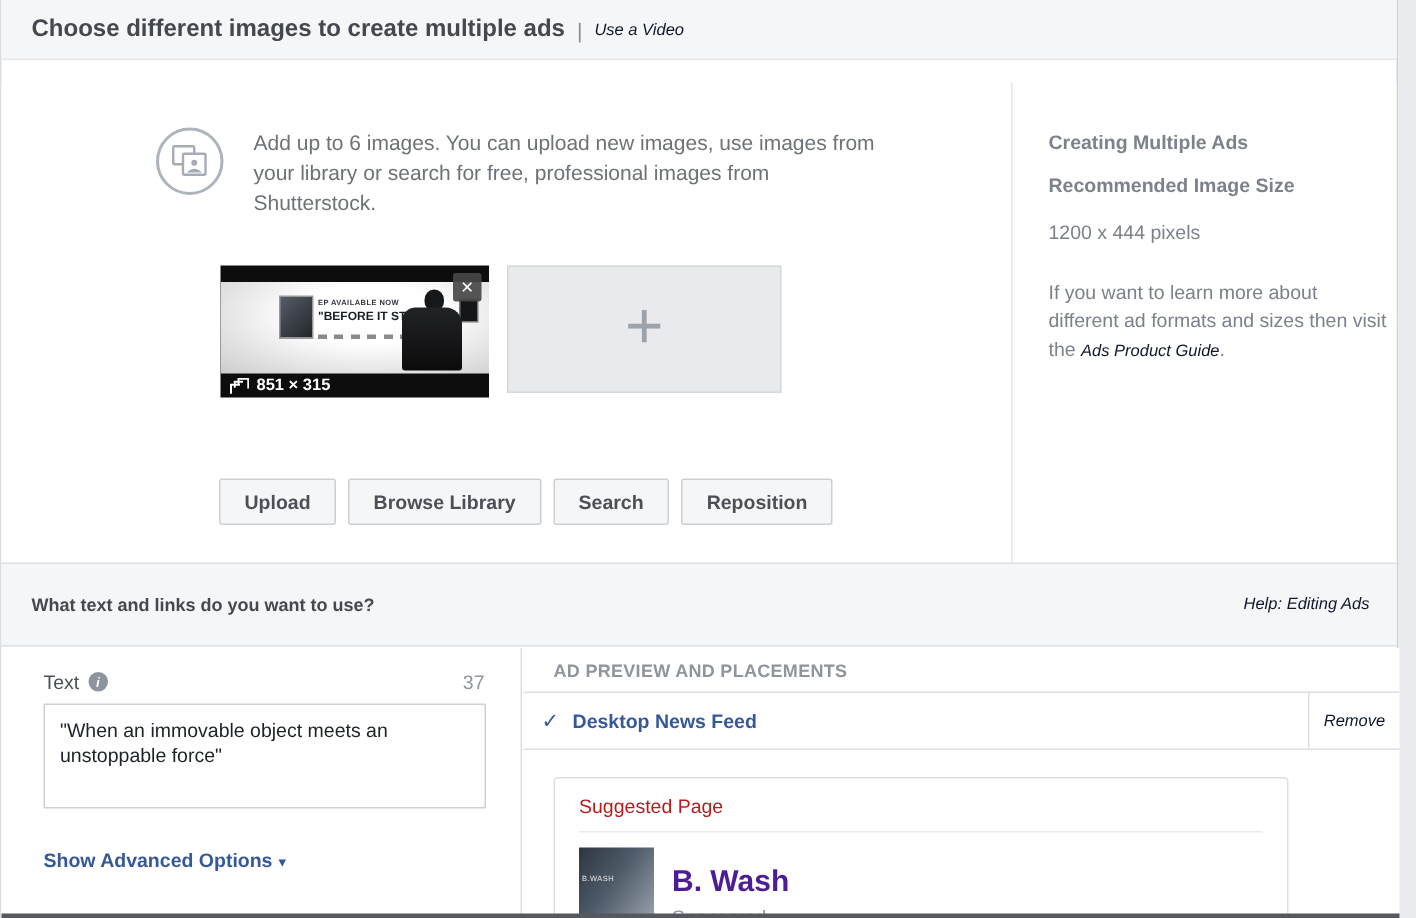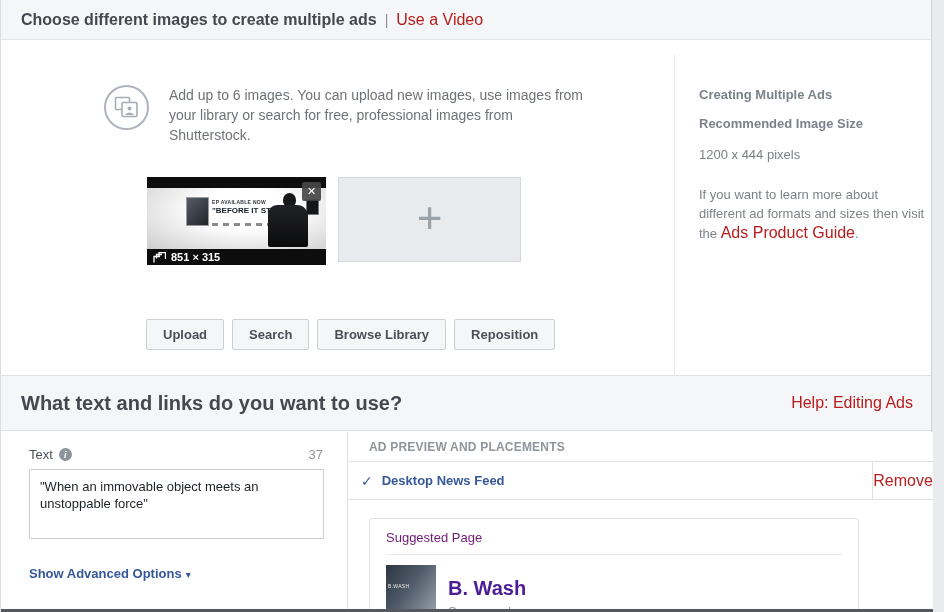--- a/index.html
+++ b/index.html
@@ -7,21 +7,21 @@
   body { font-family:"Liberation Sans","DejaVu Sans",sans-serif; background:#e9ebee; position:relative; overflow:hidden; }
 
   .card { position:absolute; left:0; top:0; width:932px; height:612px; background:#fff;
           border-left:1px solid #dadde2; border-right:1px solid #cfd3d9; }
 
   
   .header-bar { position:absolute; left:0; top:0; width:100%; height:40px; background:#f5f6f7;
                 border-bottom:1px solid #e3e5e8; display:flex; align-items:center; padding:0 20px; }
   .page-title { font-size:16px; font-weight:bold; color:#44484f; }
   .title-sep { margin:0 8px; color:#8a8d93; font-size:14px; }
-  a.link { color:#b91c1c; text-decoration:none; font-size:16px; cursor:pointer; }
+  a.link { color:#0f172a; text-decoration:none; font-size:11px; cursor:pointer;font-style:italic; }
 
   
   .image-section { position:absolute; left:0; top:55px; width:100%; height:321px; border-bottom:1px solid #dddfe2; background:#fff; }
   .icon-circle { position:absolute; left:103px; top:30px; width:45px; height:45px; border:2px solid #aeb4bc;
                  border-radius:50%; display:flex; align-items:center; justify-content:center; }
   .instructions { position:absolute; left:168px; top:30px; width:420px; font-size:14px; line-height:20px; color:#6e7278; }
 
   .thumb { position:absolute; left:146px; top:122px; width:179px; height:88px; background:#0d0d0d; overflow:hidden; }
   .thumb-band { position:absolute; left:0; top:11px; right:0; height:61px;
                 background:radial-gradient(ellipse at 55% 35%, #ffffff 35%, #cccccc 100%); }
@@ -53,21 +53,21 @@
   .help-sidebar { position:absolute; left:673px; top:0; width:259px; height:321px; border-left:1px solid #e5e6e9;
                   padding:32px 16px 0 24px; }
   .help-sidebar h4 { font-size:13px; font-weight:bold; color:#7c818a; margin-bottom:14px; }
   .help-sidebar p  { font-size:13px; line-height:19px; color:#7c818a; margin-bottom:21px; width:228px; }
   .help-sidebar .hs-size { margin-bottom:21px; }
 
   
   .section-bar { position:absolute; left:0; top:376px; width:100%; height:55px; background:#f5f6f7;
                  border-bottom:1px solid #dddfe2; display:flex; align-items:center;
                  justify-content:space-between; padding:0 18px 0 20px; }
-  .section-title { font-size:20px; font-weight:bold; color:#44484f; }
+  .section-title { font-size:12px; font-weight:bold; color:#44484f; }
 
   
   .text-panel { position:absolute; left:0; top:432px; width:347px; height:180px; background:#fff; border-right:1px solid #dddfe2; }
   .text-label-row { position:absolute; left:28px; top:15px; display:flex; align-items:center; gap:6px; }
   .field-label { font-size:13px; font-weight:normal; color:#4b4f56; }
   .info-icon { width:13px; height:13px; border-radius:50%; background:#8d949e; color:#fff; font-size:9px;
                font-weight:bold; display:flex; align-items:center; justify-content:center; cursor:pointer; font-style:italic; }
   .char-count { position:absolute; right:24px; top:15px; font-size:13px; color:#90949c; }
   .text-area { position:absolute; left:28px; top:37px; width:295px; height:70px; border:1px solid #ccd0d4;
                border-radius:1px; padding:8px 10px; font-size:13px; line-height:17px; color:#1d2129;
@@ -79,21 +79,21 @@
   .pp-header { height:30px; border-bottom:1px solid #dddfe2; display:flex; align-items:center; padding-left:20px; }
   .pp-title { font-size:12px; font-weight:bold; color:#90949c; letter-spacing:.2px; }
   .placement-row { position:relative; height:38px; border-bottom:1px solid #dddfe2; display:flex; align-items:center; }
   .check-icon { margin-left:12px; color:#365899; font-size:14px; font-weight:bold; }
   .placement-label { margin-left:9px; font-size:13px; font-weight:bold; color:#365899; }
   .remove-cell { position:absolute; right:0; top:0; bottom:0; width:61px; border-left:1px solid #dddfe2;
                  display:flex; align-items:center; justify-content:center; }
 
   .feed-card { position:absolute; left:20px; top:86px; width:490px; height:98px; background:#fff;
                border:1px solid #dddfe2; border-radius:3px; }
-  .suggested-label { margin:11px 16px 9px; font-size:13px; color:#701a75; }
+  .suggested-label { margin:11px 16px 9px; font-size:13px; color:#b91c1c; }
   .card-divider { margin:0 16px; border-top:1px solid #e9ebee; }
   .page-row { margin:10px 16px 0; display:flex; gap:12px; }
   .avatar { width:50px; height:50px; flex:none; position:relative; overflow:hidden;
             background:linear-gradient(125deg,#2e3642 0%,#4e5a68 45%,#9aa3ad 100%); }
   .avatar-overlay { position:absolute; left:2px; top:18px; font-size:5px; color:#e8e8e8; letter-spacing:.3px; }
   .page-name { font-size:20px; font-weight:bold; color:#4c1d95; margin-top:12px; cursor:pointer; }
   .sponsored { font-size:13px; color:#90949c; margin-top:4px; }
 
   .bottom-strip { position:absolute; left:0; bottom:0; width:932px; height:3px; background:#55585e; }
 </style>
@@ -141,22 +141,22 @@
         <span>851 × 315</span>
       </div>
     </div>
 
     <div class="plus-box">
       <span class="plus-glyph">+</span>
     </div>
 
     <div class="buttons-row">
       <button class="btn">Upload</button>
+      <button class="btn">Browse Library</button>
       <button class="btn">Search</button>
-      <button class="btn">Browse Library</button>
       <button class="btn">Reposition</button>
     </div>
 
     <div class="help-sidebar">
       <h4>Creating Multiple Ads</h4>
       <h4>Recommended Image Size</h4>
       <p class="hs-size">1200 x 444 pixels</p>
       <p><span>If you want to learn more about different ad formats and sizes then visit the </span><a class="link">Ads Product Guide</a><span>.</span></p>
     </div>
   </div>

